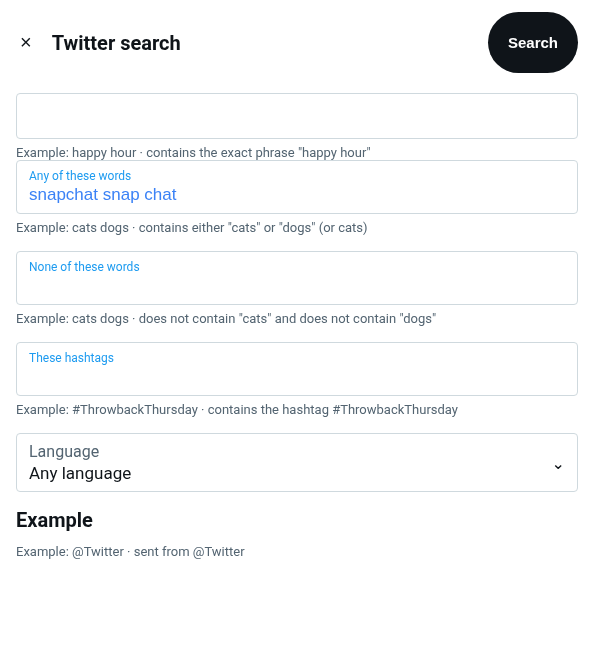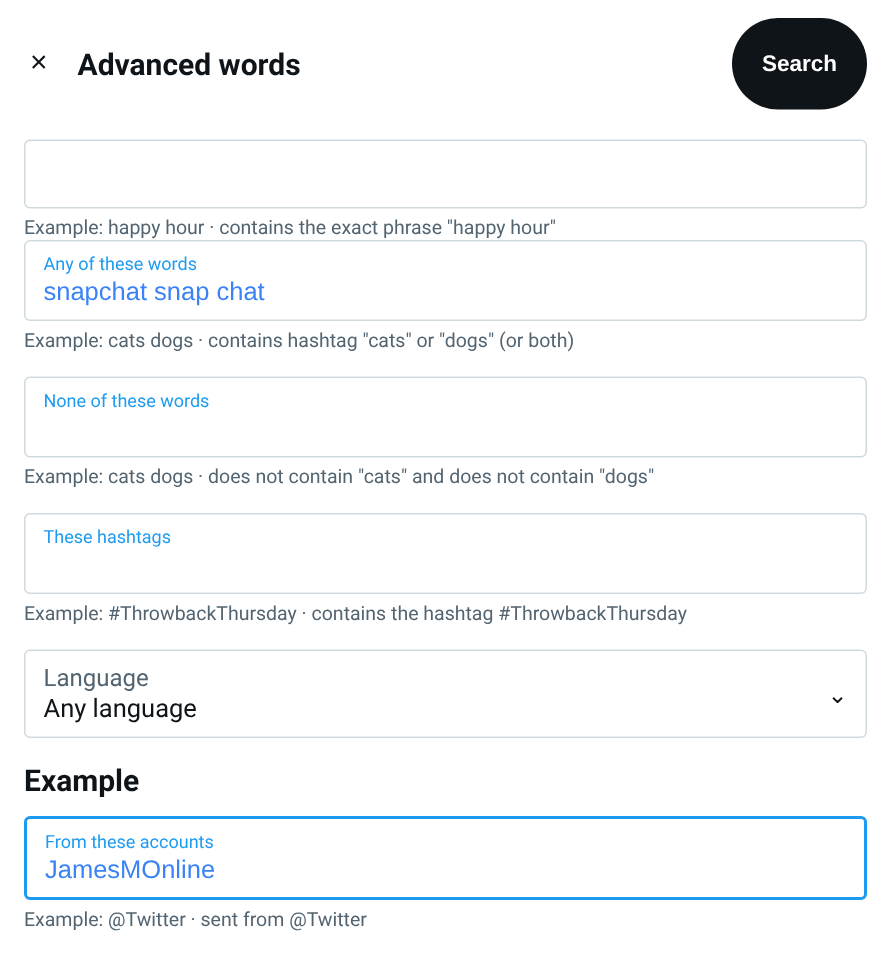--- a/index.html
+++ b/index.html
@@ -167,38 +167,38 @@
     }
   </style>
 </head>
 <body>
 
 <div class="header">
   <div class="header-left">
     <button class="close-btn">
       <span>×</span>
     </button>
-    <span class="header-title">Advanced words</span>
+    <span class="header-title">Twitter search</span>
   </div>
   <button class="search-btn">Search</button>
 </div>
 
 <div class="content">
 
   <div class="top-input-wrapper">
     <input type="text" style="">
   </div>
   <p class="example-text">Example: happy hour · contains the exact phrase "happy hour"</p>
 
   <div class="field-group">
     <div class="input-wrapper">
       <label>Any of these words</label>
       <input type="text" value="snapchat snap chat" style="">
     </div>
-    <p class="example-text">Example: cats dogs · contains hashtag "cats" or "dogs" (or both)</p>
+    <p class="example-text">Example: cats dogs · contains either "cats" or "dogs" (or cats)</p>
   </div>
 
   <div class="field-group">
     <div class="input-wrapper">
       <label>None of these words</label>
       <input type="text" style="">
     </div>
     <p class="example-text">Example: cats dogs · does not contain "cats" and does not contain "dogs"</p>
   </div>
 
@@ -214,20 +214,16 @@
     <div class="select-wrapper">
       <span class="select-label">Language</span>
       <span class="select-value">Any language</span>
       <span class="chevron-icon">⌄</span>
     </div>
   </div>
 
   <div class="field-group">
     <h2 class="section-title">Example</h2>
 
-    <div class="input-wrapper focused">
-      <label>From these accounts</label>
-      <input type="text" value="JamesMOnline" style="">
-    </div>
     <p class="example-text">Example: @Twitter · sent from @Twitter</p>
   </div>
 
 </div>
 
 </body></html>

